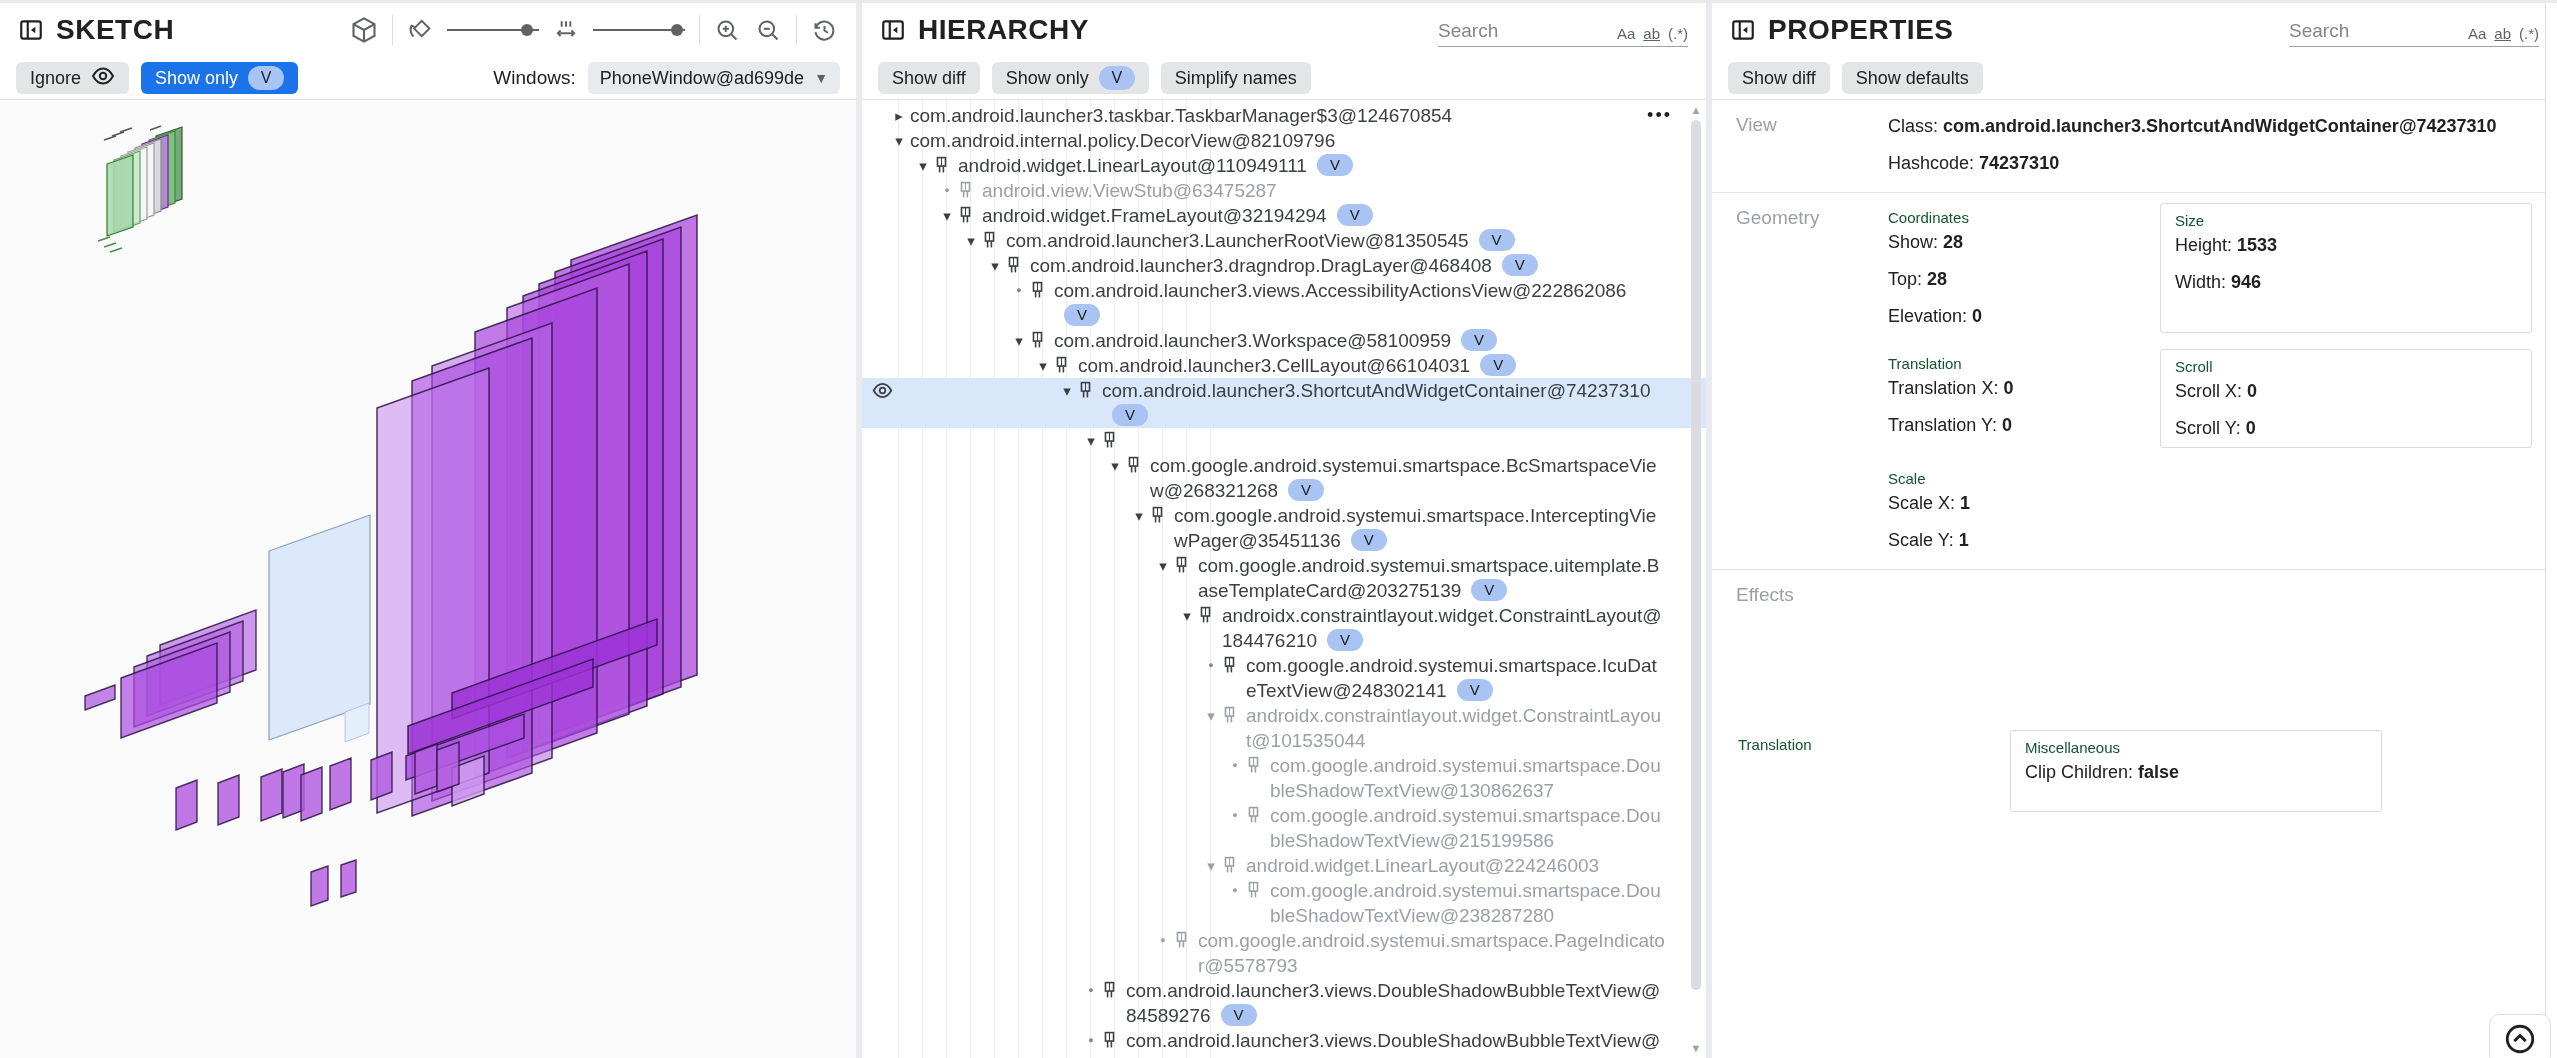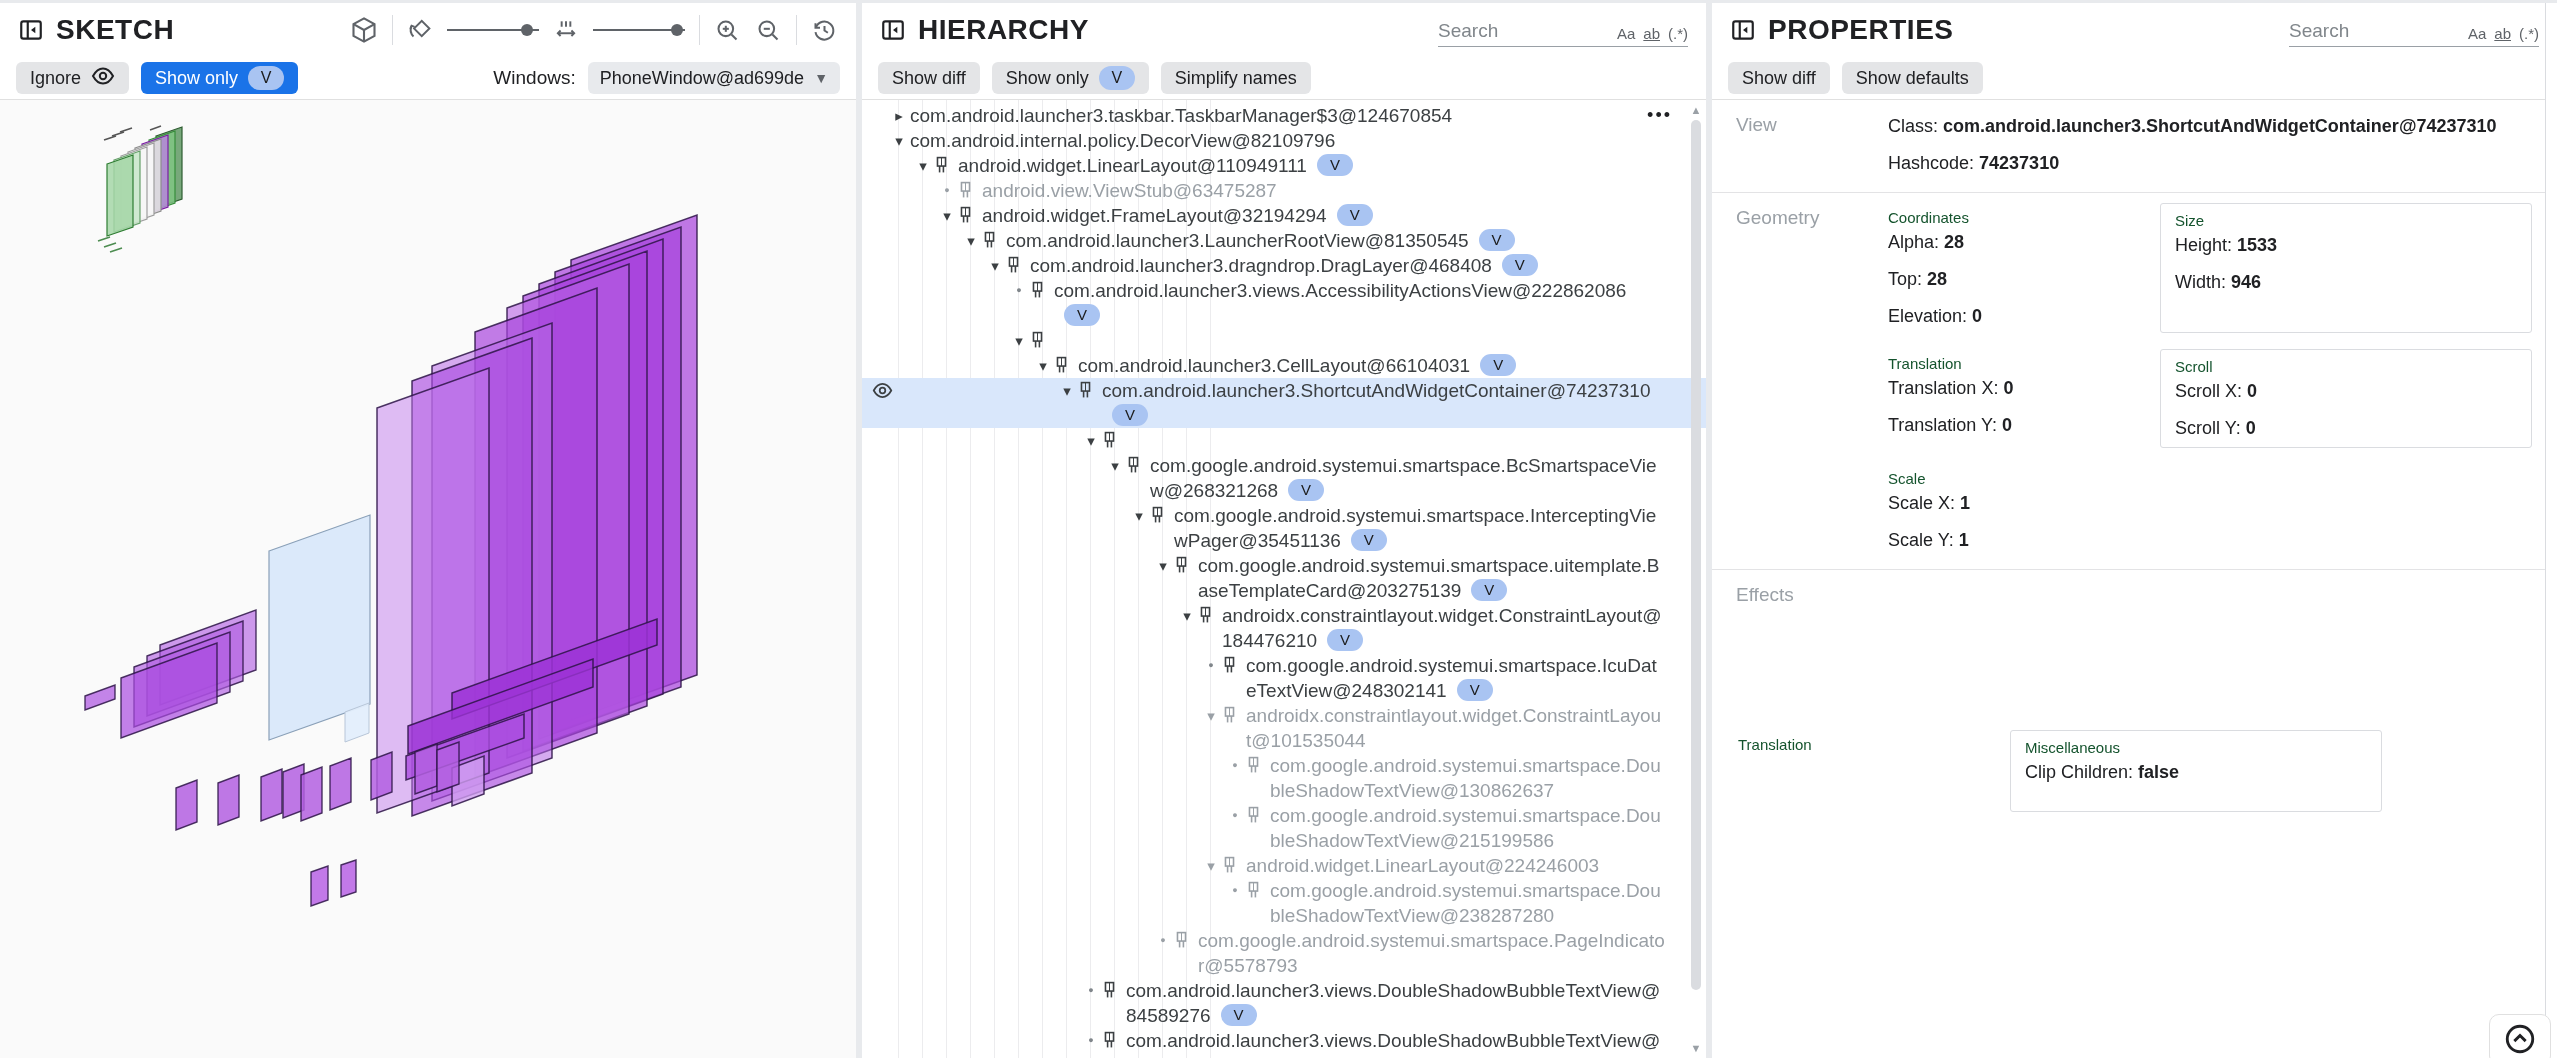--- a/index.html
+++ b/index.html
@@ -434,20 +434,21 @@
     <span class="indent" style="width: 146px;"></span>
     <span class="expander">▾</span>
     <span class="pin">
       <svg width="15" height="18" viewBox="0 0 14 17" fill="none" stroke="currentColor" stroke-width="1.5">
         <rect x="3.2" y="1.5" width="7.6" height="8"></rect>
         <line x1="5.2" y1="9.5" x2="5.2" y2="15.5"></line>
                 <line x1="8.8" y1="9.5" x2="8.8" y2="15.5"></line>
         <line x1="7" y1="1.5" x2="7" y2="9.5" stroke-width="1"></line>
       </svg>
     </span>
+    <span class="labelwrap"><span class="node-label">com.android.launcher3.Workspace@58100959</span><span class="vchip">V</span></span>
 
   </div>
           <div class="tree-row">
 
     <span class="indent" style="width: 170px;"></span>
     <span class="expander">▾</span>
     <span class="pin">
       <svg width="15" height="18" viewBox="0 0 14 17" fill="none" stroke="currentColor" stroke-width="1.5">
         <rect x="3.2" y="1.5" width="7.6" height="8"></rect>
         <line x1="5.2" y1="9.5" x2="5.2" y2="15.5"></line>
@@ -733,21 +734,21 @@
       </div>
     </div>
 
     <div class="prop-section">
       <div class="sec-label">Geometry</div>
       <div class="sec-body">
         <div class="grow">
           <div class="pgroup">
             <div class="gtitle">Coordinates</div>
             <div>
-                <div class="kv"><span>Alpha: </span><b>28</b></div>
+                <div class="kv"><span>Show: </span><b>28</b></div>
                 <div class="kv"><span>Top: </span><b>28</b></div>
                 <div class="kv"><span>Elevation: </span><b>0</b></div>
               </div>
           </div>
           <div class="pgroup boxed" id="g-size">
             <div class="gtitle">Size</div>
             <div>
                 <div class="kv"><span>Height: </span><b>1533</b></div>
                 <div class="kv"><span>Width: </span><b>946</b></div>
               </div>

